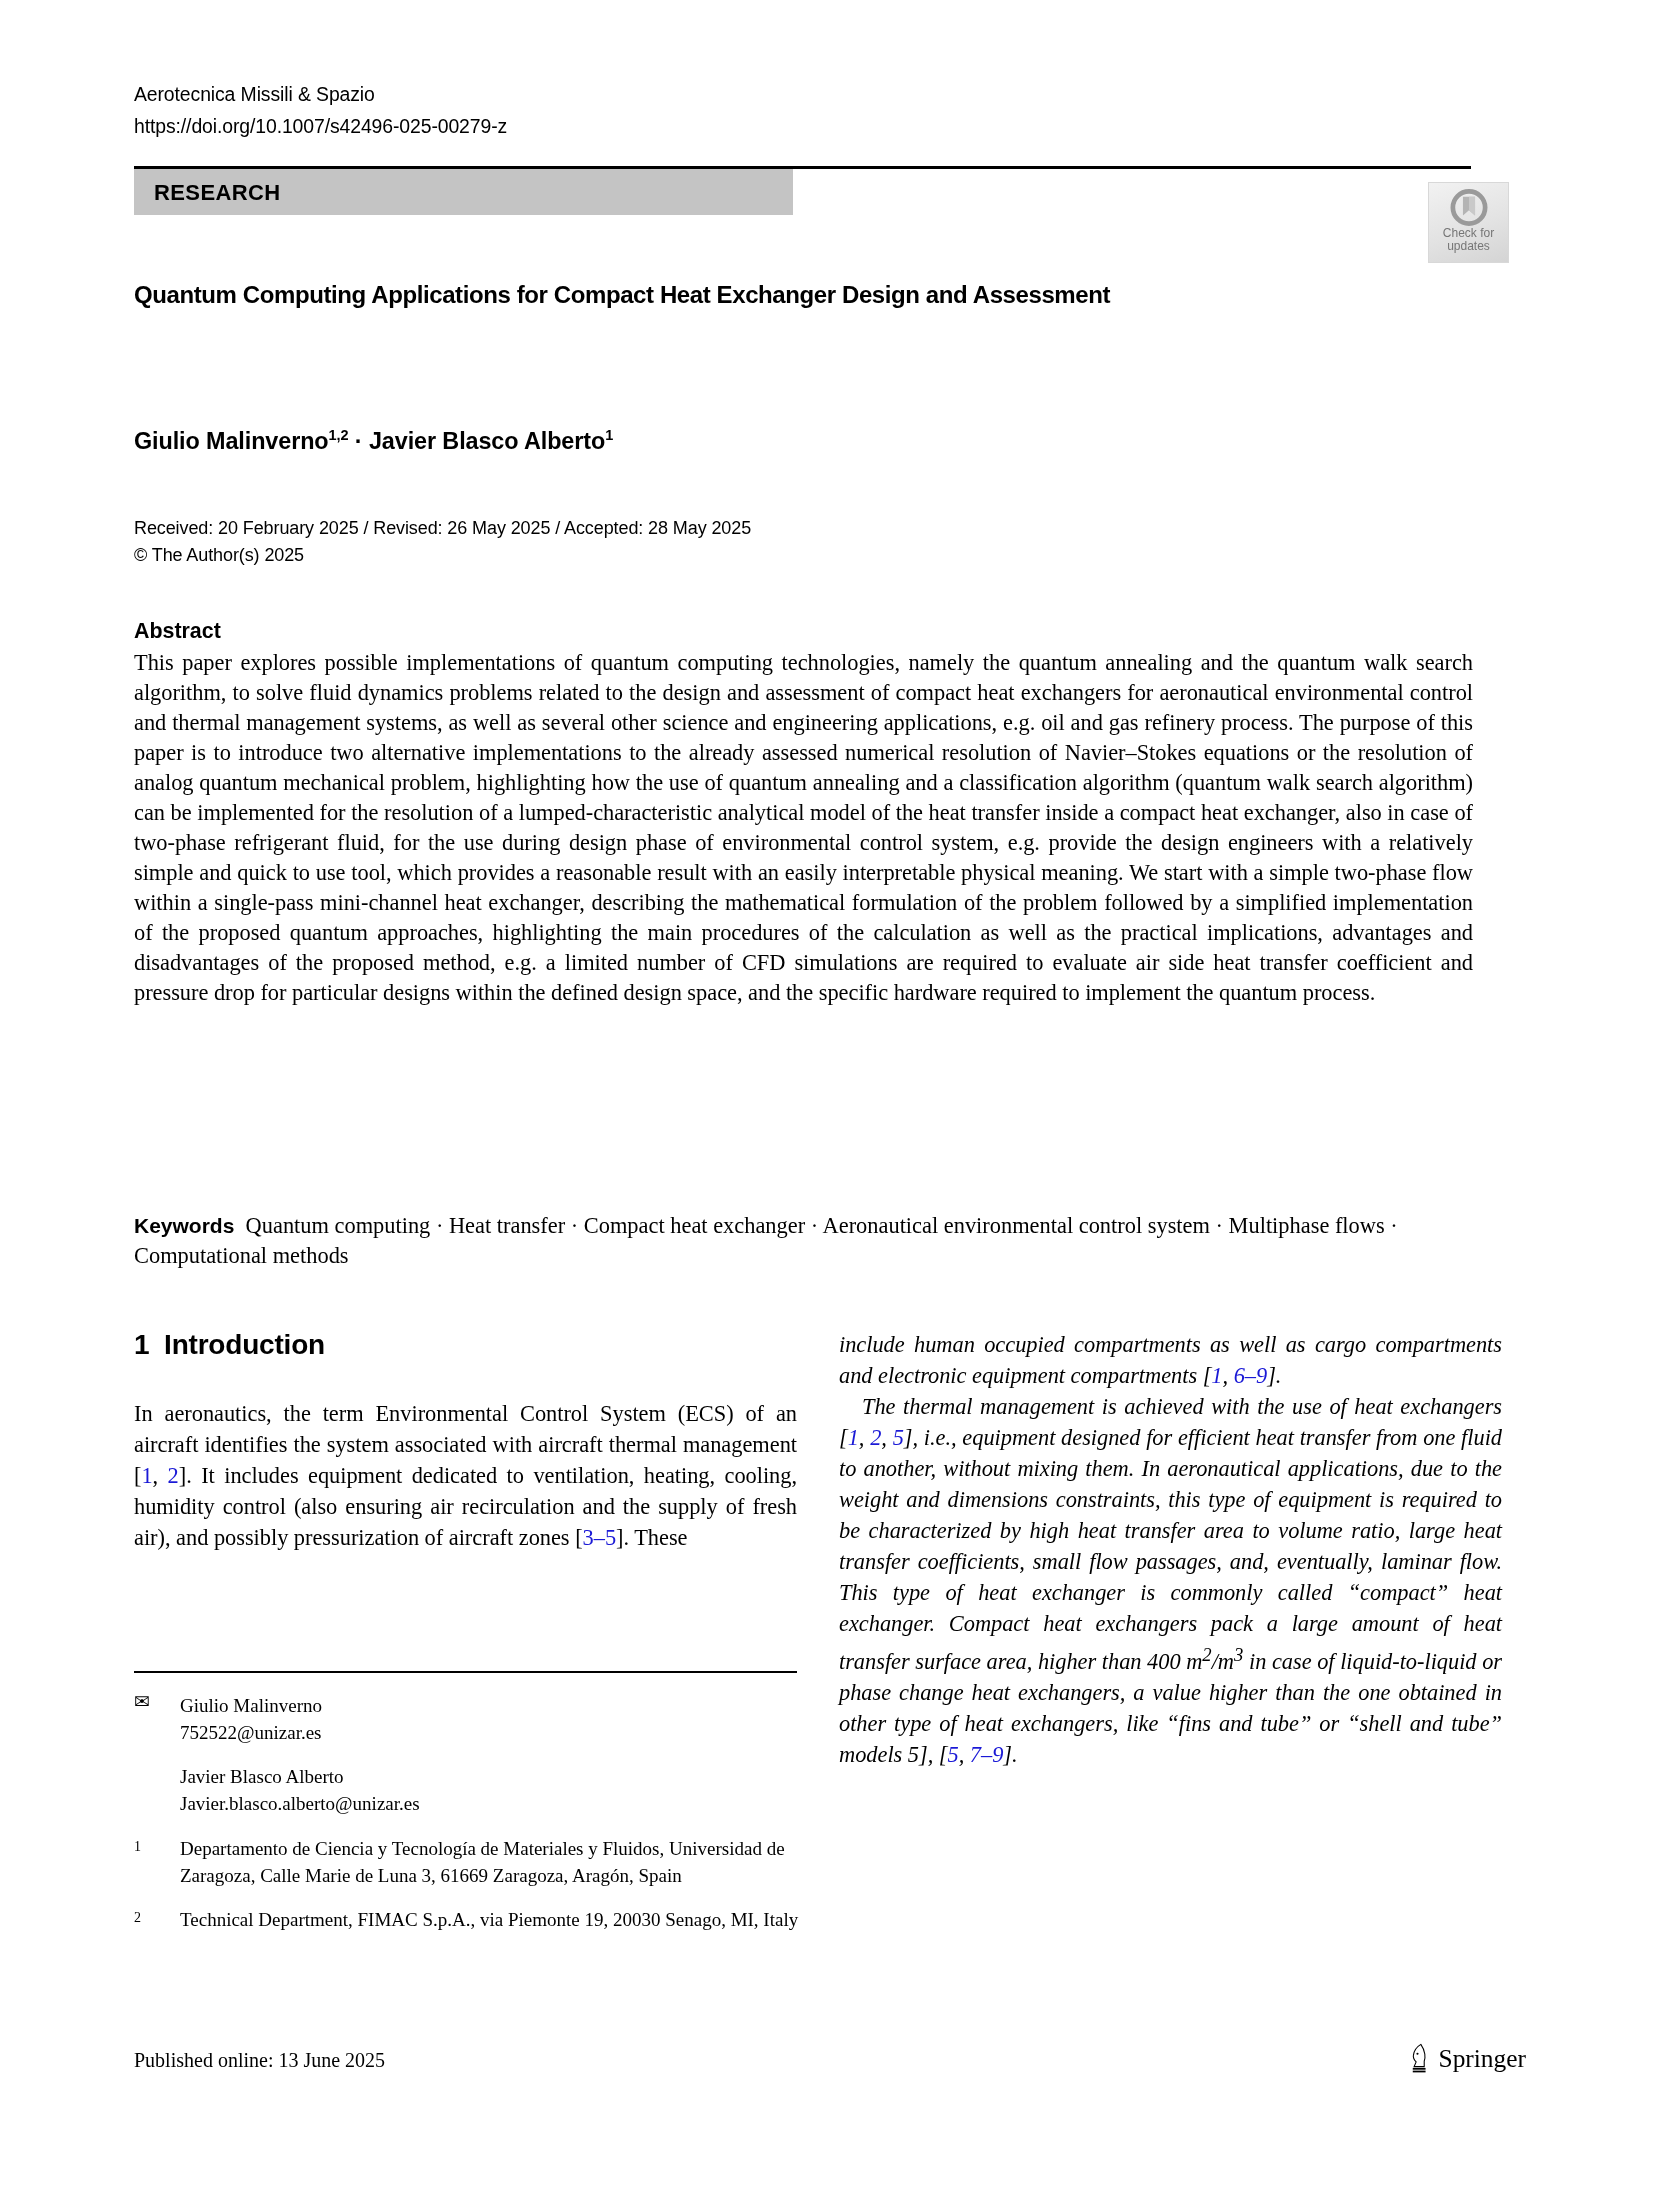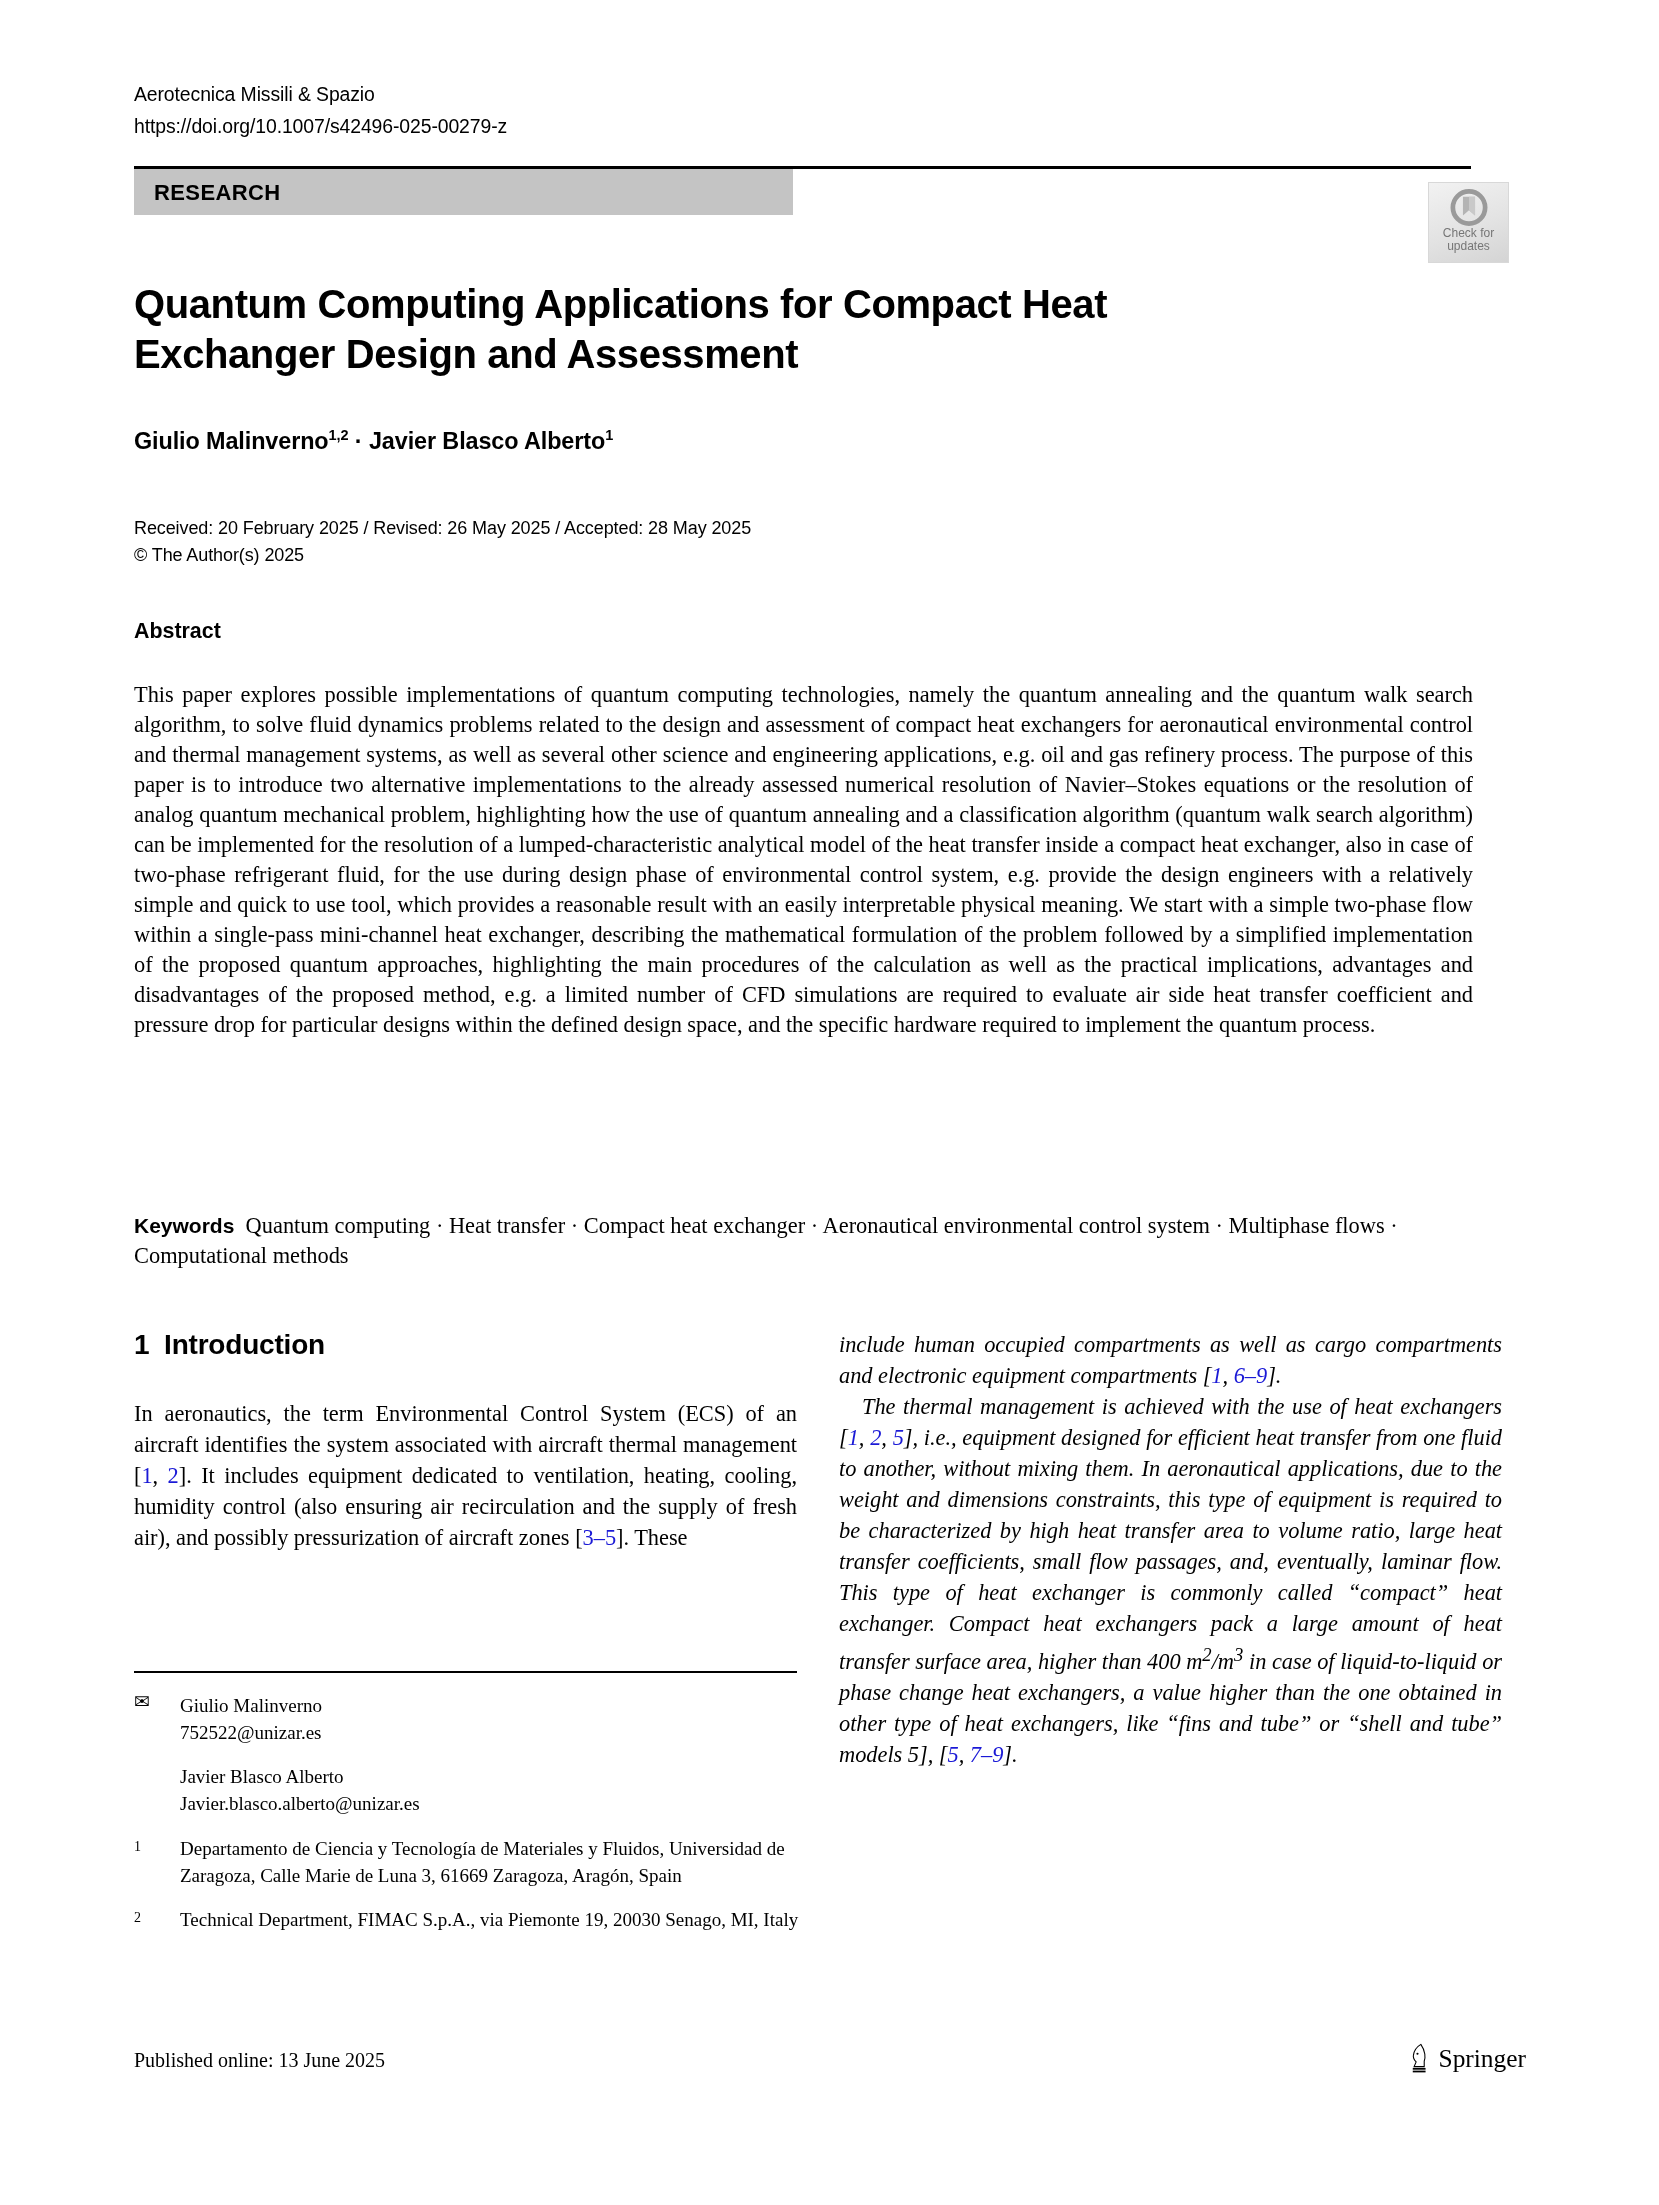--- a/index.html
+++ b/index.html
@@ -100,21 +100,21 @@
     color: #767676;
   }
   
   .title {
     position: absolute;
     left: 134px;
     top: 280px;
     width: 1151px;
     font-family: "Liberation Sans", sans-serif;
     font-weight: bold;
-    font-size: 40px;
+    font-size: 24px;
     line-height: 1.24;
     letter-spacing: -0.4px;
   }
   .authors {
     position: absolute;
     left: 134px;
     top: 427px;
     width: 1205px;
     font-family: "Liberation Sans", sans-serif;
     font-weight: bold;
@@ -150,21 +150,20 @@
   .abs-body {
     position: absolute;
     left: 134px;
     top: 648px;
     width: 1339px;
     font-size: 22.4px;
     line-height: 30px;
     text-align: justify;
     text-justify: inter-word;
     letter-spacing: -0.03px;
-    margin-top: 32px;
   }
   .keywords {
     position: absolute;
     left: 134px;
     top: 1205px;
     width: 1339px;
     font-size: 22.4px;
     line-height: 30px;
     text-align: left;
     margin-top: 6px;

